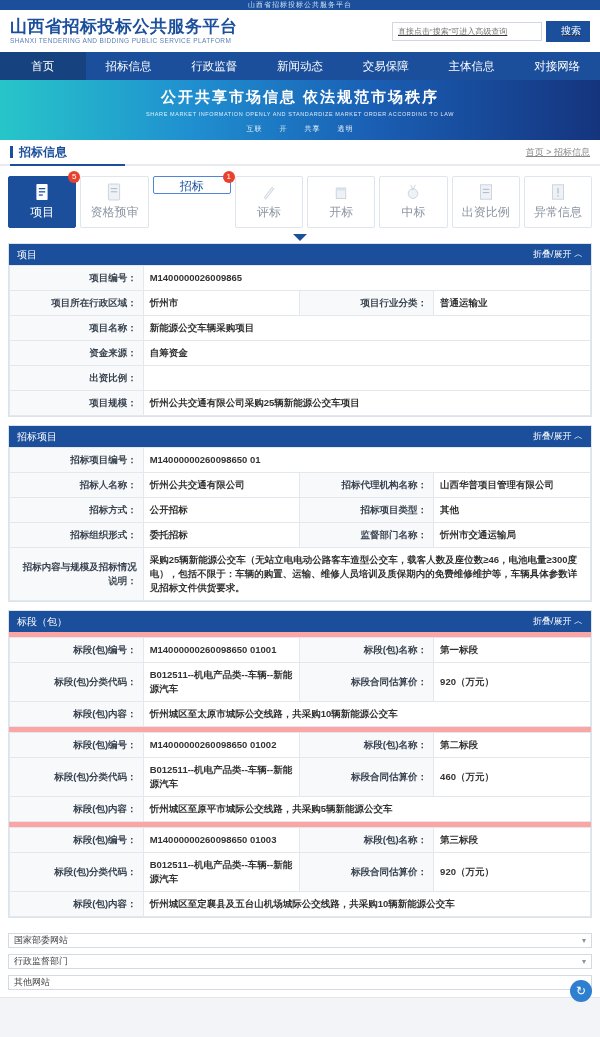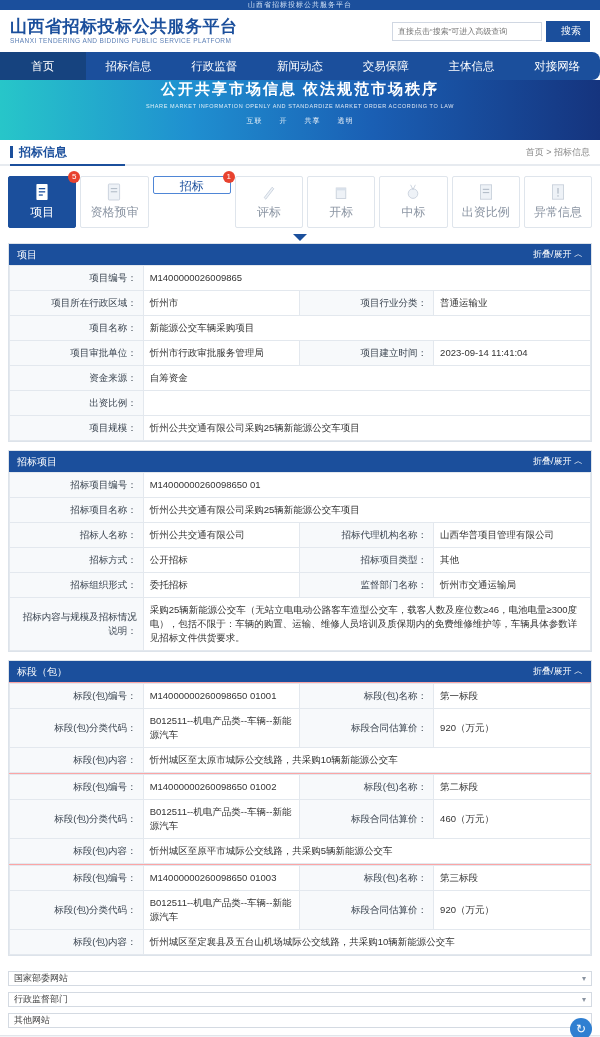--- a/index.html
+++ b/index.html
@@ -9,50 +9,50 @@
     font-family:"Liberation Sans", sans-serif;
     font-size:11px; color:#333; background:#fff;
     overflow:hidden;
   }
   .topbar { height:10px; background:#1b4f9c; font-size:7px; color:#cfe0f5; text-align:center; line-height:10px; letter-spacing:1px; overflow:hidden;}
   
   .header { height:42px; background:#fff; display:flex; align-items:center; padding:0 10px; }
   .logo-block { flex:0 0 auto; }
   .logo-main { font-size:17px; font-weight:bold; color:#1b4f9c; letter-spacing:0.5px; line-height:19px;}
   .logo-sub { font-size:6.5px; color:#5b7fb5; letter-spacing:0.4px; line-height:9px;}
-  .header-right { margin-left:auto; display:flex; align-items:center; }
+  .header-right { margin-left:auto; display:flex; align-items:center;text-decoration:underline; }
   .search-box {
     width:150px; height:19px; border:1px solid #d0d7e2; background:#fff;
     font-size:8px; color:#a9b2bf; padding:0 5px; line-height:17px;
   }
   .search-btn {
     width:44px; height:21px; background:#1b4f9c; color:#fff; border:none;
     font-size:10px; cursor:pointer; margin-left:4px;padding-left:12px;
   }
   
-  .nav { height:28px; background:#1b4f9c; display:flex; align-items:stretch;border-radius:8px; }
+  .nav { height:28px; background:#1b4f9c; display:flex; align-items:stretch; }
   .nav-item {
     flex:1; color:#fff; font-size:11.5px; display:flex; align-items:center; justify-content:center;
     cursor:pointer;
   }
   .nav-item.active { background:#16437f; }
   
   .banner {
     height:60px;
     background:linear-gradient(90deg,#27c6c9 0%, #1f8fd0 32%, #1a5fb4 62%, #15347e 100%);
     color:#fff; text-align:center; position:relative;
   }
-  .banner-title { font-size:15px; font-weight:bold; letter-spacing:2px; padding-top:0;}
+  .banner-title { font-size:15px; font-weight:bold; letter-spacing:2px; padding-top:8px;}
   .banner-sub { font-size:5.5px; letter-spacing:0.6px; opacity:.85; margin-top:4px;}
   .banner-tags { font-size:7px; letter-spacing:1px; margin-top:7px; opacity:.9;}
   .banner-tags span { margin:0 7px;}
   
   .crumbrow { height:26px; background:#fff; display:flex; align-items:center; padding:0 10px; border-bottom:2px solid #e7ebf0; }
   .page-title { font-size:12px; font-weight:bold; color:#1b4f9c; padding-left:6px; border-left:3px solid #1b4f9c; line-height:12px;}
-  .crumb { margin-left:auto; font-size:9px; color:#888; }
+  .crumb { margin-left:auto; font-size:9px; color:#888;text-decoration:underline; }
   .title-underline { height:2px; background:#1b4f9c; width:115px; position:relative; top:-2px; margin-left:10px;}
   
   .steps-wrap { background:#fff; padding:8px 8px 0 8px; }
   .steps { display:flex; gap:4px; }
   .step {
     flex:1; height:52px; border:1px solid #dfe5ec; border-radius:2px;
     display:flex; flex-direction:column; align-items:center; justify-content:center;
     position:relative; background:#fff; cursor:pointer;
   }
   .step .ic { width:16px; height:18px; margin-bottom:3px; }
@@ -66,29 +66,29 @@
     background:#e8422f; color:#fff; font-size:8px; line-height:12px; text-align:center;
   }
   .arrow-down { width:0;height:0;border-left:7px solid transparent;border-right:7px solid transparent;border-top:7px solid #1b4f9c;margin:6px auto 2px auto;}
   
   .panel { margin:0 8px 8px 8px; border:1px solid #dde3ea; background:#fff; }
   .panel-head {
     height:21px; background:#1b4f9c; color:#fff; display:flex; align-items:center;
     padding:0 8px; font-size:10px;
   }
   .panel-head .toggle { margin-left:auto; font-size:9px; cursor:pointer; }
-  table.kv { width:100%; border-collapse:collapse; }
+  table.kv { width:100%; border-collapse:collapse;font-weight:bold; }
   table.kv td {
     border:1px solid #e3e8ee; padding:5px 6px; font-size:9.5px; vertical-align:middle;
     line-height:14px;
   }
   td.lbl { background:#f7f9fb; color:#3a4450; text-align:right; width:23%; }
   td.val { background:#fff; color:#333; width:27%; }
   td.val.wide { width:77%; }
-  .lot-block { border-top:1px solid #fca5a5; }
+  .lot-block { border-top:5px solid #fca5a5; }
   .lot-block:first-child { border-top:none; }
   
   .selrow { display:flex; gap:6px; padding:7px 8px; background:#fff;flex-direction:column; }
   .sel {
     flex:1; height:18px; border:1px solid #d4dae2; background:#fff;
     font-size:9px; color:#444; display:flex; align-items:center; padding:0 5px; cursor:pointer;
   }
   .sel .cv { margin-left:auto; color:#8a93a0; font-size:8px;}
   .footer {
     background:#f2f4f7; border-top:1px solid #e2e6eb; text-align:center; padding:9px 0 6px 0;
@@ -227,26 +227,20 @@
       <td class="lbl">项目所在行政区域：</td>
       <td class="val">忻州市</td>
       <td class="lbl">项目行业分类：</td>
       <td class="val">普通运输业</td>
     </tr>
     <tr>
       <td class="lbl">项目名称：</td>
       <td class="val wide" colspan="3">新能源公交车辆采购项目</td>
     </tr>
     <tr>
-      <td class="lbl">项目审批单位：</td>
-      <td class="val">忻州市行政审批服务管理局</td>
-      <td class="lbl">项目建立时间：</td>
-      <td class="val">2023-09-14 11:41:04</td>
-    </tr>
-    <tr>
       <td class="lbl">资金来源：</td>
       <td class="val wide" colspan="3">自筹资金</td>
     </tr>
     <tr>
       <td class="lbl">出资比例：</td>
       <td class="val wide" colspan="3"></td>
     </tr>
     <tr>
       <td class="lbl">项目规模：</td>
       <td class="val wide" colspan="3">忻州公共交通有限公司采购25辆新能源公交车项目</td>
@@ -258,24 +252,20 @@
 <div class="panel">
   <div class="panel-head">
     <span>招标项目</span>
     <span class="toggle"><span>折叠/展开</span> ︿</span>
   </div>
   <table class="kv">
     <tbody>
         <tr>
       <td class="lbl">招标项目编号：</td>
       <td class="val wide" colspan="3">M14000000260098650 01</td>
-    </tr>
-    <tr>
-      <td class="lbl">招标项目名称：</td>
-      <td class="val wide" colspan="3">忻州公共交通有限公司采购25辆新能源公交车项目</td>
     </tr>
     <tr>
       <td class="lbl">招标人名称：</td>
       <td class="val">忻州公共交通有限公司</td>
       <td class="lbl">招标代理机构名称：</td>
       <td class="val">山西华普项目管理有限公司</td>
     </tr>
     <tr>
       <td class="lbl">招标方式：</td>
       <td class="val">公开招标</td>

